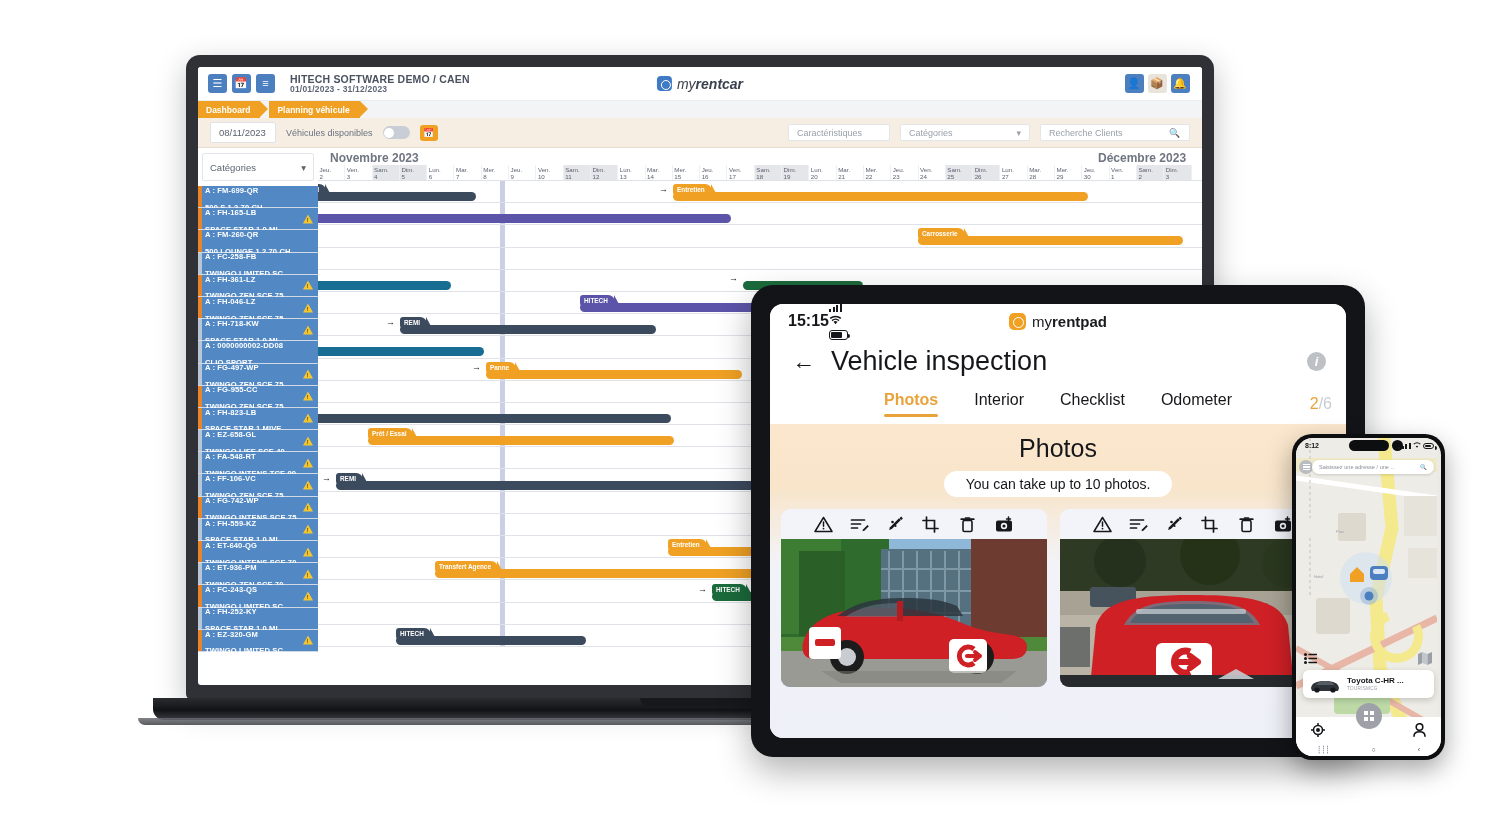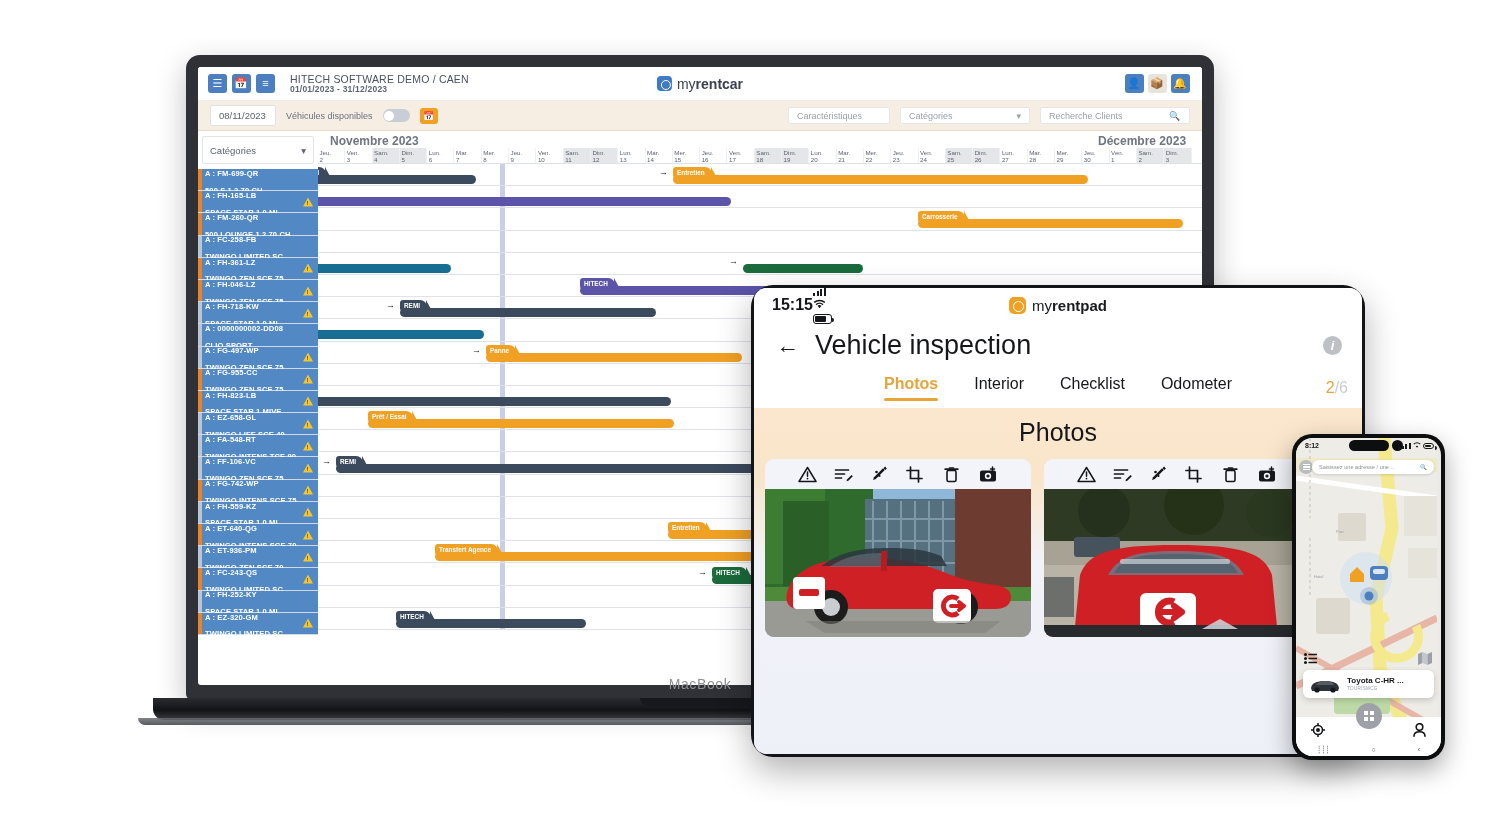--- a/index.html
+++ b/index.html
@@ -40,23 +40,23 @@
   .mrc-topbar {
     height: 34px; background: #fff; display: flex; align-items: center;
     padding: 0 10px; border-bottom: 1px solid #eceff2; position: relative;
   }
   .mrc-iconbtn {
     width: 19px; height: 19px; background: #4c7fc0; border-radius: 3px;
     margin-right: 5px; display: flex; align-items: center; justify-content: center;
     color: #fff; font-size: 11px; line-height: 1;
   }
   .mrc-org { margin-left: 10px; line-height: 1.15; }
-  .mrc-org .l1 { font-size: 10.5px; font-weight: normal; color: #4a5160; letter-spacing: .2px; }
+  .mrc-org .l1 { font-size: 10.5px; font-weight: bold; color: #4a5160; letter-spacing: .2px; }
   .mrc-org .l2 { font-size: 8.5px; font-weight: bold; color: #5d6575; letter-spacing: .2px; }
-  .mrc-logo { position: absolute; left: 50%; transform: translateX(-50%); display: flex; align-items: center; gap: 5px; }
+  .mrc-logo { position: absolute; left: 50%; transform: translateX(-50%); display: flex; align-items: center; gap: 5px; font-style: italic; }
   .mrc-logo .mark { width: 15px; height: 15px; border-radius: 4px; background: #3f7ac4; position: relative; }
   .mrc-logo .mark::after {
     content: ""; position: absolute; left: 3.5px; top: 3.5px; width: 8px; height: 8px;
     border: 1.6px solid #fff; border-radius: 50%;
   }
   .mrc-logo .txt { font-size: 14px; color: #3b424f; }
   .mrc-logo .txt b { font-weight: bold; }
   .mrc-right { position: absolute; right: 12px; display: flex; gap: 4px; }
   .mrc-right .sq {
     width: 19px; height: 19px; background: #4c7fc0; border-radius: 3px;
@@ -155,21 +155,21 @@
     content: ""; position: absolute; right: -5px; top: 0; width: 0; height: 0;
     border-top: 11px solid transparent; border-left: 6px solid currentColor;
   }
   .arrow-in {
     position: absolute; font-size: 9px; color: #222; line-height: 1; top: -7px;
   }
 
   
   #tablet { position: absolute; left: 751px; top: 285px; width: 614px; height: 472px; }
   #tablet-body {
-    width: 100%; height: 100%; background: #131417; border-radius: 22px; padding: 3px;
+    width: 100%; height: 100%; background: #131417; border-radius: 22px; padding: 19px;
     box-shadow: 0 14px 34px rgba(0,0,0,.3);
   }
   #tablet-screen { width: 100%; height: 100%; background: #fff; border-radius: 13px; overflow: hidden; position: relative; }
   .tb-status {
     height: 34px; display: flex; align-items: center; padding: 0 18px; position: relative; background: #fff;
   }
   .tb-time { font-size: 16px; font-weight: bold; color: #16171a; }
   .tb-logo { position: absolute; left: 50%; transform: translateX(-50%); display: flex; align-items: center; gap: 6px; }
   .tb-logo .mark { width: 17px; height: 17px; border-radius: 5px; background: #f0a124; position: relative; }
   .tb-logo .mark::after { content:""; position:absolute; left:4px; top:4px; width:9px; height:9px; border:1.8px solid #fff; border-radius:50%; }
@@ -287,20 +287,24 @@
           <div class="mark"></div>
           <div class="txt"><span>my</span><b>rentcar</b></div>
         </div>
         <div class="mrc-right">
           <div class="sq">👤</div>
           <div class="sq alt">📦</div>
           <div class="sq">🔔</div>
         </div>
       </div>
 
+      <div class="mrc-breadcrumb">
+        <div class="crumb">Dashboard</div>
+        <div class="crumb c2">Planning véhicule</div>
+      </div>
 
       <div class="mrc-filters">
         <div class="f-date">08/11/2023</div>
         <div class="f-label">Véhicules disponibles</div>
         <div class="toggle"></div>
         <div class="cal-btn">📅</div>
         <div class="f-spacer"></div>
         <div class="f-input w1">Caractéristiques</div>
         <div class="f-input w2">
           <span>Catégories</span>
@@ -555,21 +559,20 @@
                 </span>
               </div>
             </div>
         </div>
       </div>
 
     </div>
   </div>
   <div id="laptop-base">
     <div id="laptop-base-notch"></div>
-    <div id="macbook-word">MacBook</div>
   </div>
   <div id="laptop-foot"></div>
 </div>
 
 <div id="tablet">
   <div id="tablet-body">
     <div id="tablet-screen">
 
       <div class="tb-status">
         <div class="tb-time">15:15</div>
@@ -604,20 +607,21 @@
       <div class="tb-tabs" id="tb-tabs">
         <div class="tb-tab active">Photos</div>
           <div class="tb-tab">Interior</div>
           <div class="tb-tab">Checklist</div>
           <div class="tb-tab">Odometer</div>
           <div class="tb-count"><span style="color:#e8a33a">2</span><span>/6</span></div>
       </div>
 
       <div class="tb-content">
         <div class="ph-title">Photos</div>
+        <div class="ph-sub">You can take up to 10 photos.</div>
 
         <div class="ph-cards">
 
           <div class="ph-card c1">
             <div class="ph-tools">
               <svg width="19" height="17" viewBox="0 0 19 17">
                   <path d="M9.5 1.5L18 15.5H1z" fill="none" stroke="#16171a" stroke-width="1.5" stroke-linejoin="round"></path>
                   <path d="M9.5 6v4.2" stroke="#16171a" stroke-width="1.5" stroke-linecap="round"></path>
                   <circle cx="9.5" cy="12.6" r=".9" fill="#16171a"></circle>
                 </svg>

